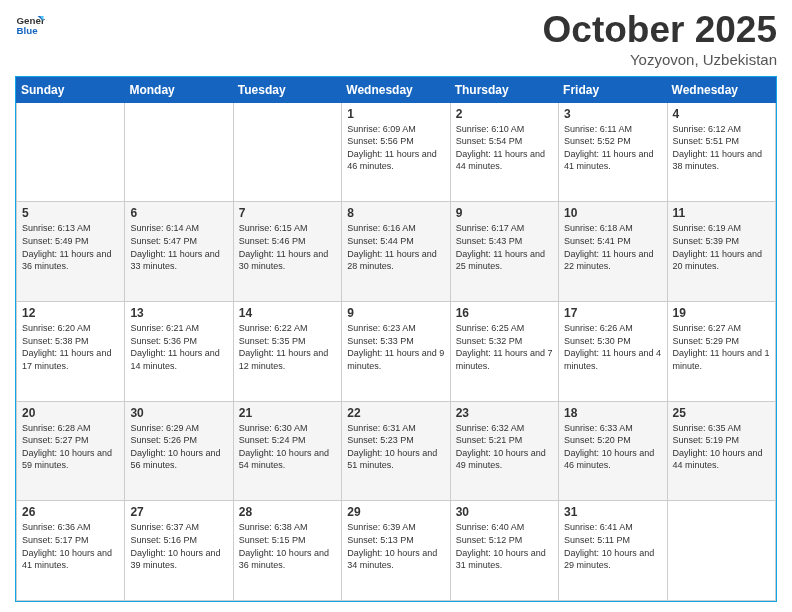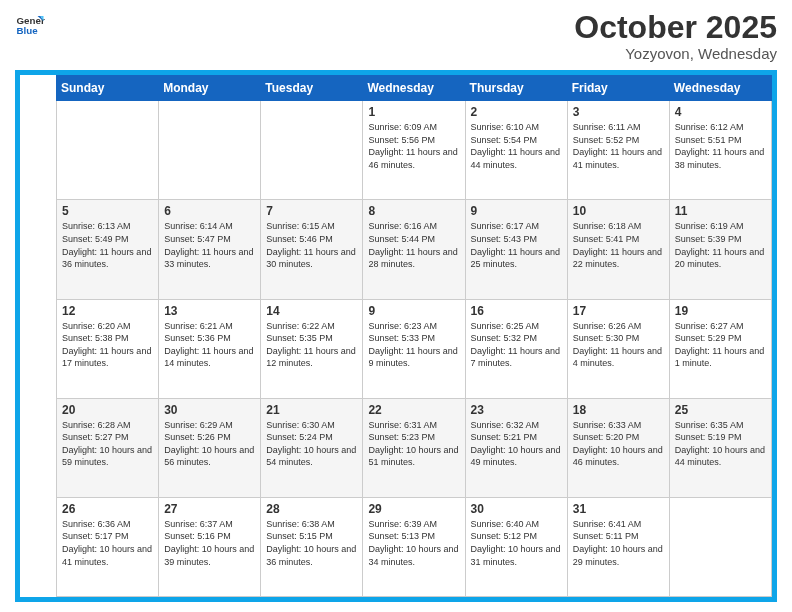--- a/index.html
+++ b/index.html
@@ -29,36 +29,35 @@
       gap: 2px;
     }
     .logo-icon {
       width: 30px;
       height: 30px;
     }
     .title-block {
       text-align: right;
     }
     .month-title {
-      font-size: 32px;
+      font-size: 37px;
       font-weight: bold;
       color: #333;
       line-height: 1.1;
       text-align: right;
     }
     .location {
       font-size: 15px;
       color: #555;
     }
     .calendar {
       flex: 1;
-      border: 5px solid #0ea5e9;
+      border: 1px solid #0ea5e9;
       border-collapse: collapse;
       width: 100%;
-      padding-left: 36px;
     }
     .calendar table {
       width: 100%;
       border-collapse: collapse;
       height: 100%;
     }
     .calendar thead tr th {
       background-color: #1565C0;
       color: #fff;
       font-size: 12px;
@@ -102,21 +101,21 @@
     <div class="logo">
       <svg class="logo-icon" viewBox="0 0 40 40">
         <text x="2" y="18" font-size="13" font-weight="bold" fill="#333" font-family="Arial">General</text>
         <text x="2" y="32" font-size="13" font-weight="bold" fill="#1565C0" font-family="Arial">Blue</text>
         <polygon points="30,8 38,15 34,8" fill="#1565C0"></polygon>
         <polygon points="34,8 38,15 38,8" fill="#4FC3F7"></polygon>
       </svg>
     </div>
     <div class="title-block">
       <div class="month-title">October 2025</div>
-      <div class="location">Yozyovon, Wednesday</div>
+      <div class="location">Yozyovon, Uzbekistan</div>
     </div>
   </div>
 
   <div class="calendar">
     <table>
       <thead>
         <tr>
         <th>Sunday</th>
             <th>Monday</th>
             <th>Tuesday</th>

